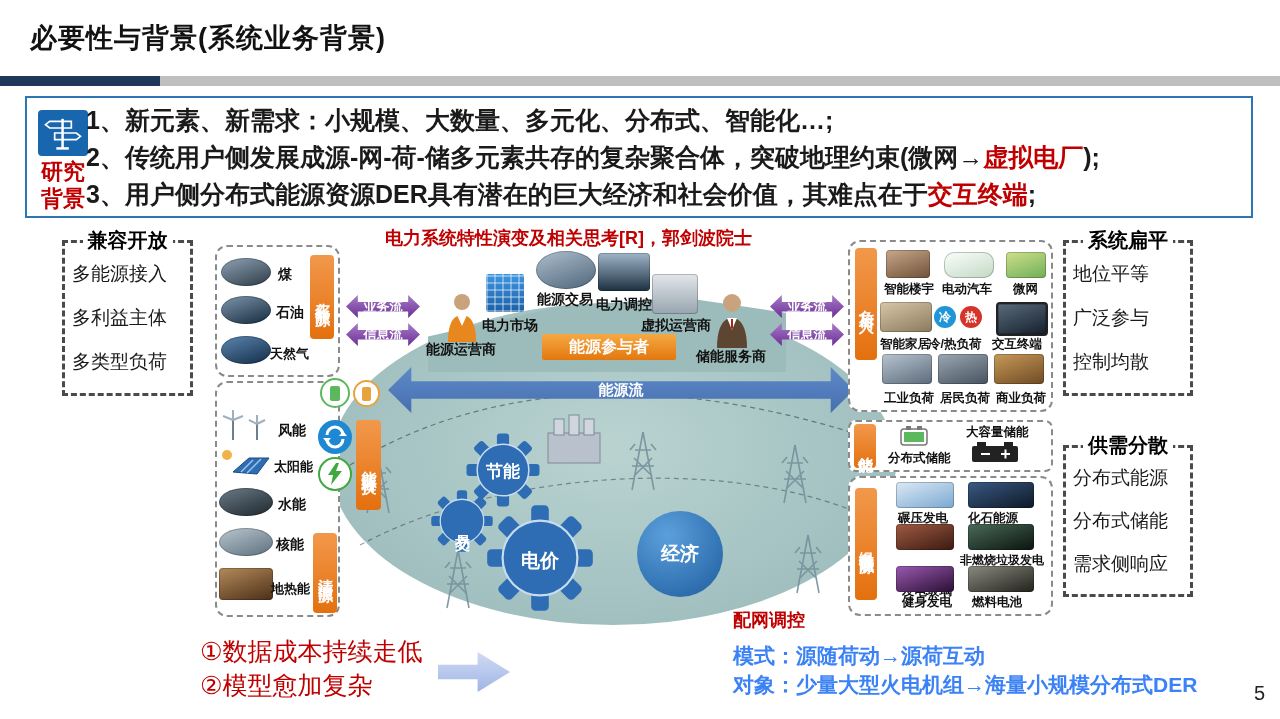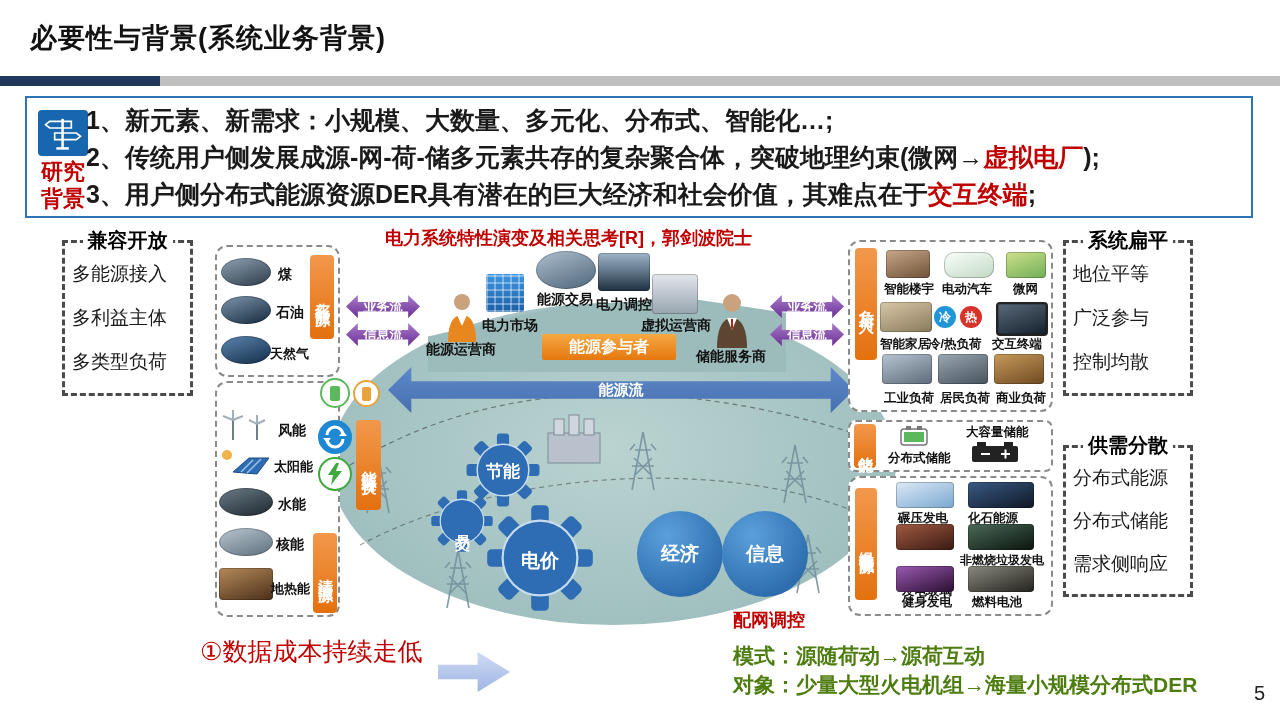--- a/index.html
+++ b/index.html
@@ -51,21 +51,21 @@
   .cir{position:absolute;width:22px;height:22px;border-radius:50%;color:#fff;font-size:12px;font-weight:bold;
        display:flex;align-items:center;justify-content:center;}
   .iconcircle{position:absolute;border-radius:50%;background:#fff;display:flex;align-items:center;justify-content:center;box-sizing:border-box;}
   
   .cause{left:200px;top:634px;font-size:25px;color:#C00000;line-height:34px;}
   .effect{left:518px;top:638px;font-size:22px;color:#C00000;line-height:31px;}
   .block-arrow{left:438px;top:652px;width:72px;height:40px;background:linear-gradient(180deg,#D0DBF4,#9FB5E4);
           clip-path:polygon(0 32%,55% 32%,55% 0,100% 50%,55% 100%,55% 68%,0 68%);
           filter:drop-shadow(0 0 1.5px #4a6fb8);}
   .dispatch-title{left:733px;top:608px;font-size:18px;font-weight:bold;color:#C00000;}
-  .dispatch-line{font-size:21px;font-weight:bold;color:#4d7c0f;}
+  .dispatch-line{font-size:21px;font-weight:bold;color:#3b82f6;}
   .pagenum{left:1254px;top:682px;font-size:20px;color:#222;}
 </style>
 </head>
 <body>
 
 <div id="slide">
 
   <div class="abs slide-title nowrap">必要性与背景(系统业务背景)</div>
   <div class="abs bar-navy"></div>
   <div class="abs bar-gray"></div>
@@ -280,23 +280,20 @@
         <rect x="-8" y="-48" width="16" height="20" rx="4" transform="rotate(225)"></rect>
       <rect x="-8" y="-48" width="16" height="20" rx="4" transform="rotate(270)"></rect>
         <rect x="-8" y="-48" width="16" height="20" rx="4" transform="rotate(315)"></rect>
       <circle r="34" stroke="#C8DCEF" stroke-width="2"></circle>
     </g>
   </svg>
   <div class="geartxt" style="left:515px;top:548px;width:50px;font-size:19px;">电价</div>
 
   <div class="bubble" style="left:637px;top:511px;">
       <span>经济</span>
-    </div>
-  <div class="bubble" style="left:722px;top:511px;">
-      <span>信息</span>
     </div>
 
   <div class="abs dash-r" style="left:848px;top:240px;width:205px;height:172px;"></div>
   <div class="abs strip" style="left:855px;top:248px;width:22px;height:112px;">负荷与人</div>
   <div class="abs ph" style="left:886px;top:250px;width:44px;height:28px;background:linear-gradient(160deg,#c9a88a,#6e5138);"></div>
   <div class="lbl" style="left:884px;top:281px;">智能楼宇</div>
   <div class="abs ph" style="left:944px;top:252px;width:50px;height:26px;border-radius:10px;background:linear-gradient(160deg,#fafffa,#c2d8c4);"></div>
   <div class="lbl" style="left:942px;top:281px;">电动汽车</div>
   <div class="abs ph" style="left:1006px;top:252px;width:40px;height:26px;background:linear-gradient(160deg,#cfe08a,#6fae58);"></div>
   <div class="lbl" style="left:1013px;top:281px;">微网</div>
@@ -347,20 +344,21 @@
   <div class="lbl" style="left:902px;top:583px;">发电玻璃</div>
   <div class="abs ph" style="left:968px;top:524px;width:66px;height:26px;background:linear-gradient(160deg,#4a6a58,#0a140e);"></div>
   <div class="lbl" style="left:960px;top:552px;font-size:12px;">非燃烧垃圾发电</div>
   <div class="abs ph" style="left:896px;top:566px;width:58px;height:26px;background:linear-gradient(160deg,#9a5ab0,#2a0e33);"></div>
   <div class="lbl" style="left:902px;top:594px;">健身发电</div>
   <div class="abs ph" style="left:968px;top:566px;width:66px;height:26px;background:linear-gradient(160deg,#8a8a80,#22221c);"></div>
   <div class="lbl" style="left:972px;top:594px;">燃料电池</div>
 
   <div class="abs cause">
     <div class="nowrap">①数据成本持续走低</div>
+    <div class="nowrap">②模型愈加复杂</div>
   </div>
   <div class="abs block-arrow"></div>
   <div class="abs dispatch-title nowrap">配网调控</div>
   <div class="abs dispatch-line nowrap" style="left:733px;top:642px;">模式：源随荷动→源荷互动</div>
   <div class="abs dispatch-line nowrap" style="left:733px;top:671px;">对象：少量大型火电机组→海量小规模分布式DER</div>
 
   <div class="abs pagenum">5</div>
 </div>
 
 </body></html>

